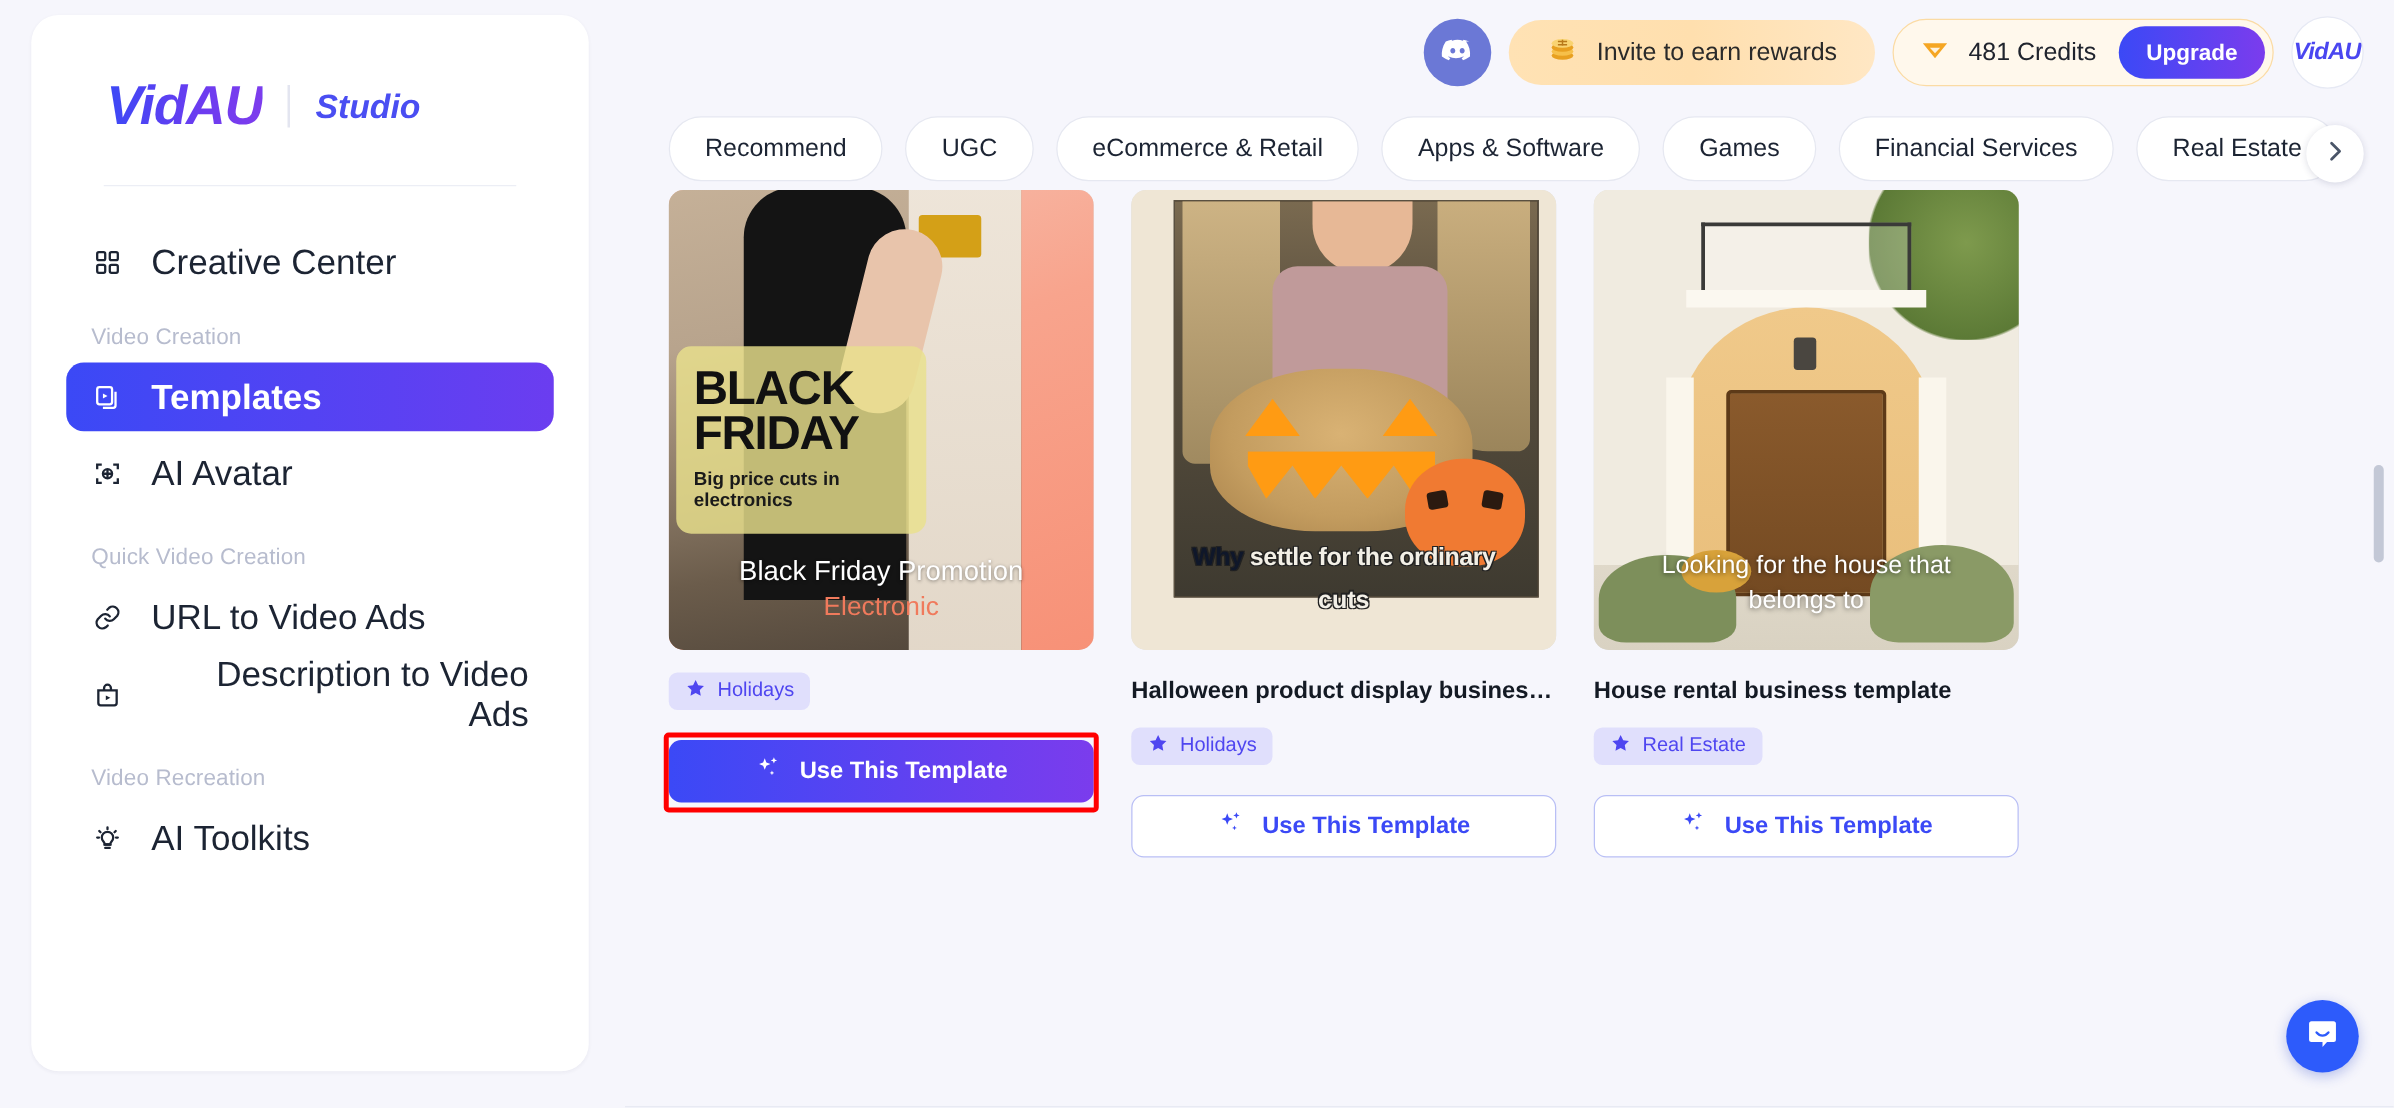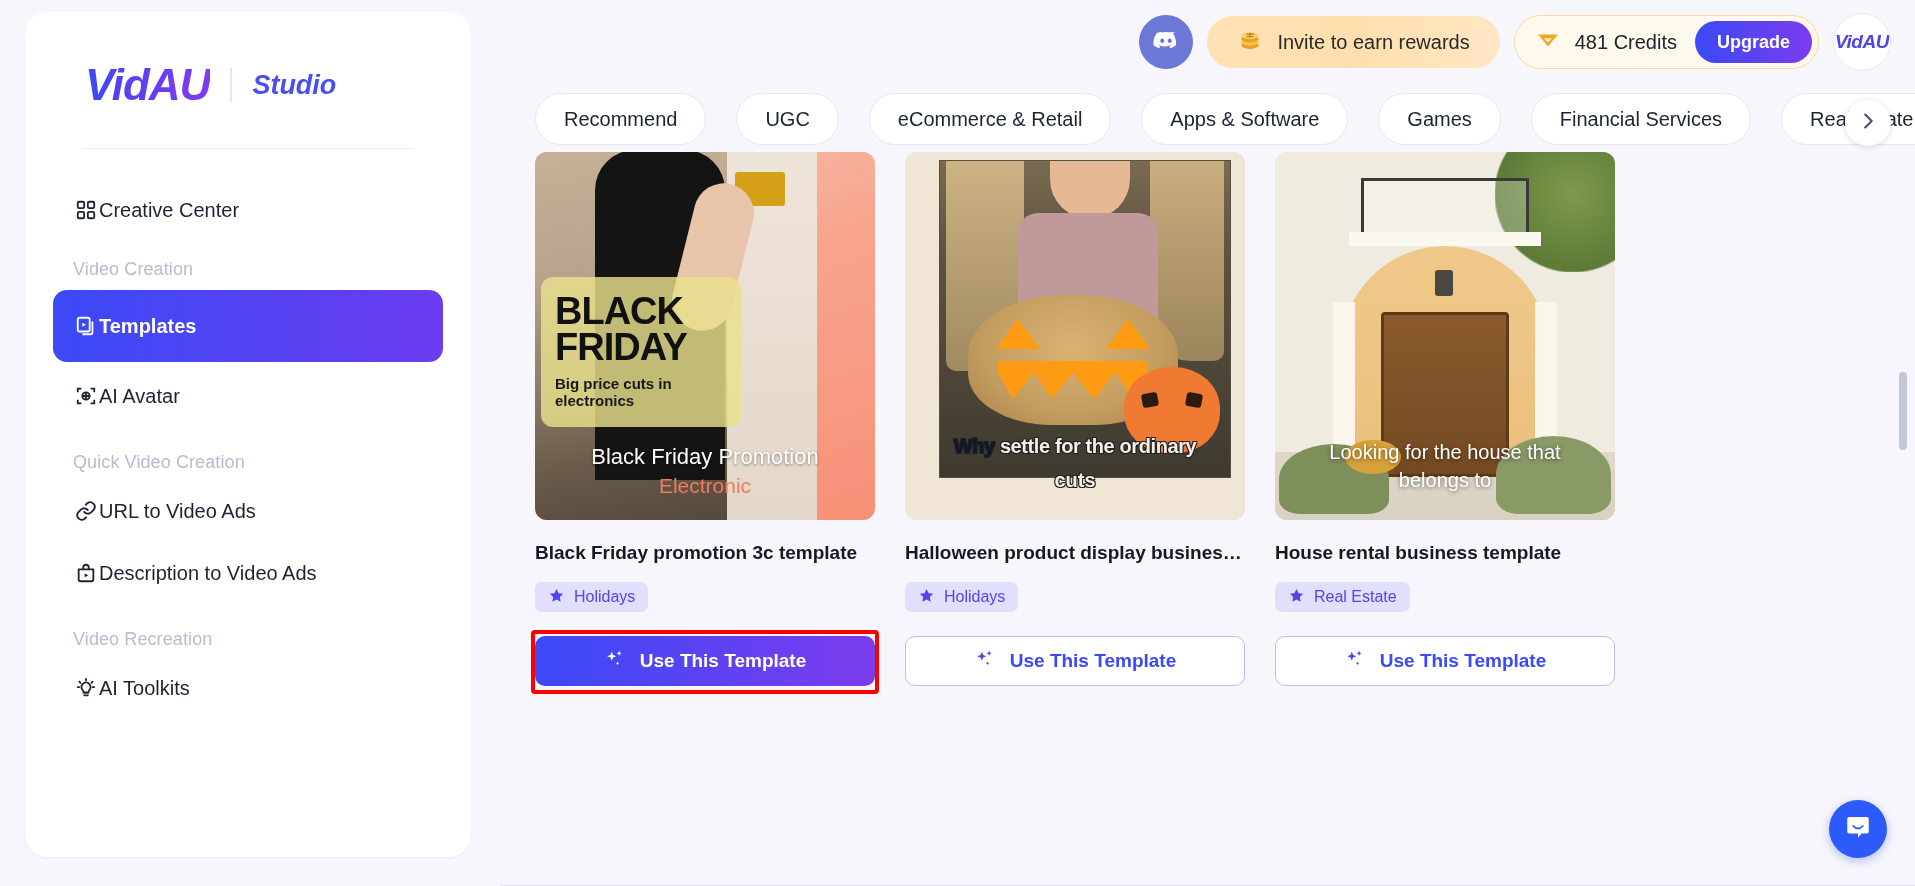--- a/index.html
+++ b/index.html
@@ -27,29 +27,29 @@
     -webkit-background-clip: text; background-clip: text; color: transparent;
   }
   .brand-sep { width: 2px; height: 34px; background: #e3e5f0; }
   .brand-sub {
     font-size: 27px; font-weight: bold; font-style: italic; color: #4a4ef2;
   }
   .brand-rule { margin: 38px 58px 0 58px; height: 1px; background: #eceef5; }
 
   .nav { padding: 26px 28px 0 28px; }
   .nav-item {
-    display: flex; align-items: center; 
+    display: flex; align-items: center; gap: 22px;
     height: 56px; padding: 0 20px; margin: 0 0 6px 0;
     border-radius: 12px; cursor: pointer;
-    color: #1c2433; font-size: 20px; text-align: right;
+    color: #1c2433; font-size: 28px; text-align: right;
   }
   .nav-item.active {
     background: linear-gradient(90deg,#3b49f6 0%,#6b3df0 100%);
     color: #fff; font-weight: bold;
-    height: 72px; border-radius: 14px;
+    height: 55px; border-radius: 14px;
   }
   .nav-icon { width: 26px; height: 26px; flex: 0 0 26px; display: flex; align-items: center; justify-content: center; }
   .nav-group {
     font-size: 18px; color: #b7bcce; padding: 22px 20px 10px 20px; letter-spacing: .1px;
   }
   .nav-top { padding-top: 14px; }
 
   
   .header {
     position: absolute; left: 500px; top: 0; right: 0; height: 84px;
@@ -86,21 +86,21 @@
     overflow: hidden; cursor: pointer;
   }
   .avatar-text {
     font-size: 19px; font-weight: bold; font-style: italic; color: #4a46f0;
     letter-spacing: -.5px;
   }
 
   
   .tabs-wrap {
     position: absolute; left: 500px; top: 86px; right: 0; height: 66px;
-    display: flex; align-items: center; gap: 30px; padding-left: 35px;
+    display: flex; align-items: center; gap: 18px; padding-left: 35px;
     overflow: hidden;
   }
   .tab {
     height: 52px; padding: 0 28px; border-radius: 26px;
     background: #ffffff; border: 1px solid #e6e8f1;
     display: flex; align-items: center; white-space: nowrap;
     font-size: 20px; color: #1c2433; cursor: pointer;
   }
   .tabs-next {
     position: absolute; right: 24px; top: 14px;
@@ -466,21 +466,20 @@
           <div class="bf-arm"></div>
         </div>
         <div class="bf-panel">
           <div class="bf-title">BLACK</div>
           <div class="bf-title">FRIDAY</div>
           <div class="bf-sub">Big price cuts in electronics</div>
         </div>
         <div class="bf-cap1">Black Friday Promotion</div>
         <div class="bf-cap2">Electronic</div>
       </div>
-      <div class="card-title">Black Friday promotion 3c template</div>
       <div class="chip">
         <span>
           <svg width="17" height="17" viewBox="0 0 24 24" fill="#4f46f0">
             <path d="M12 2.8l2.9 5.9 6.5.9-4.7 4.6 1.1 6.5L12 17.6 6.2 20.7l1.1-6.5L2.6 9.6l6.5-.9z"></path>
           </svg>
         </span>
         <span>Holidays</span>
       </div>
       <div class="btn-wrap">
         <div class="use-btn primary">

